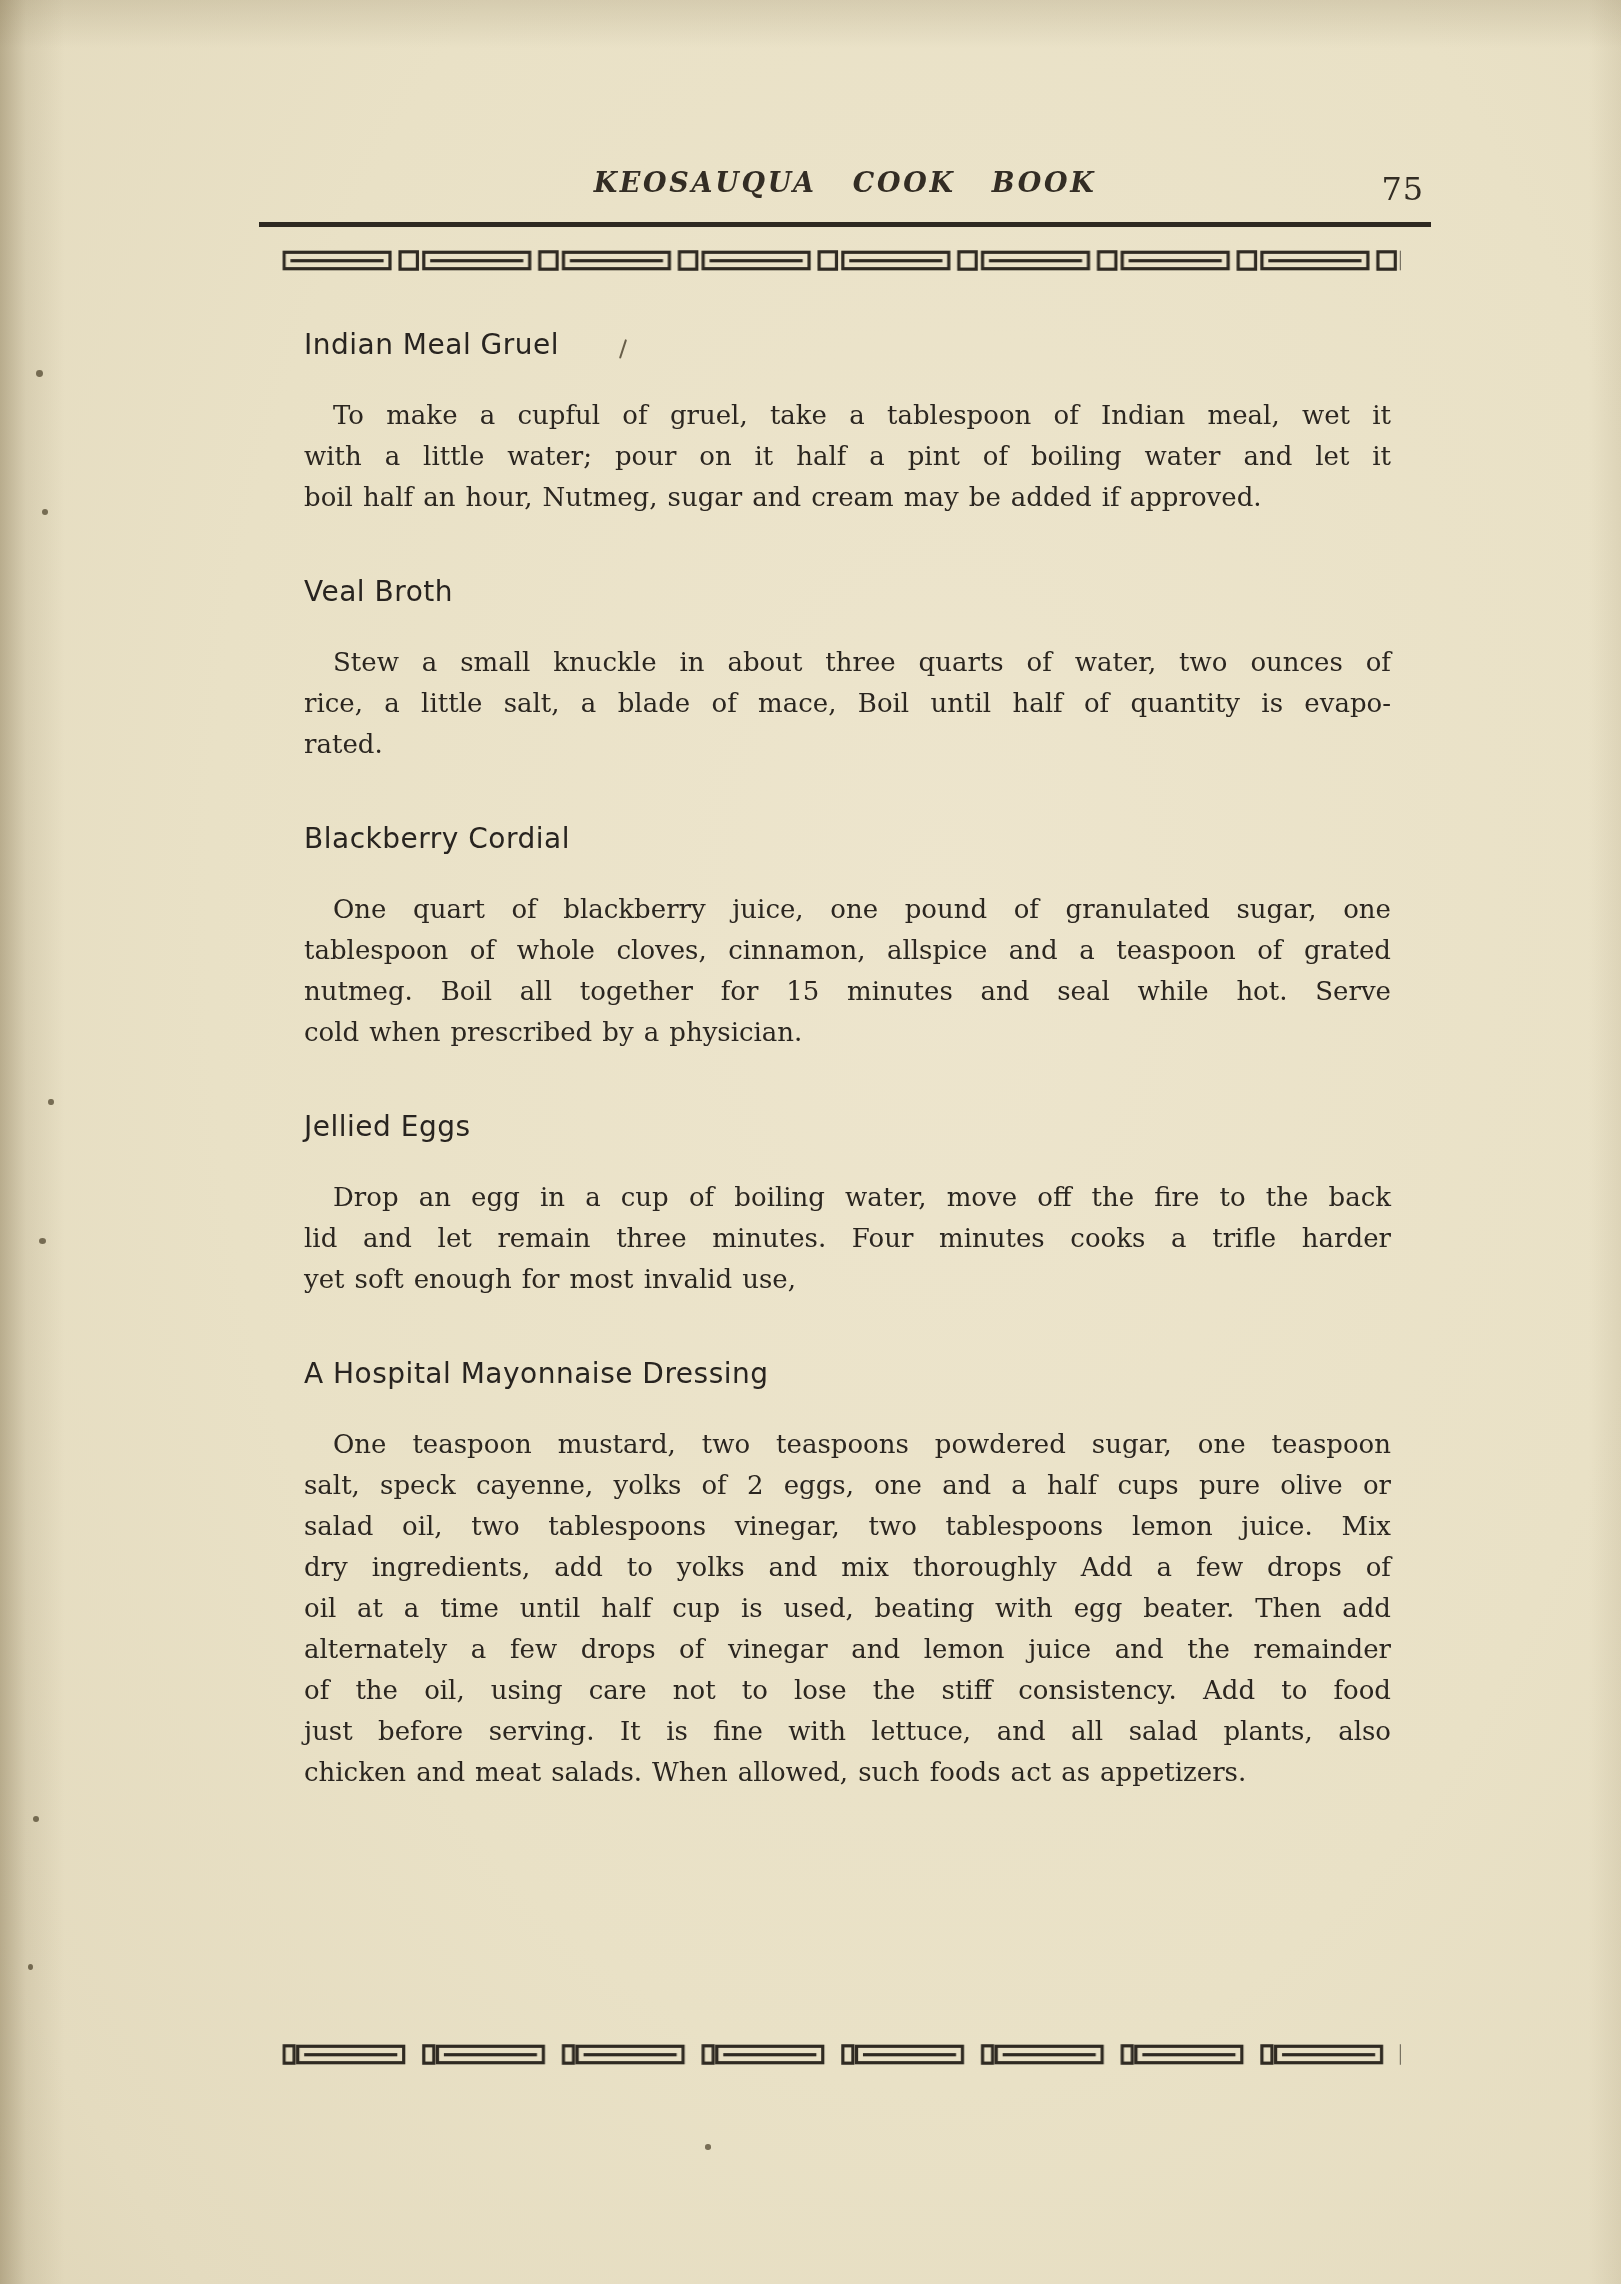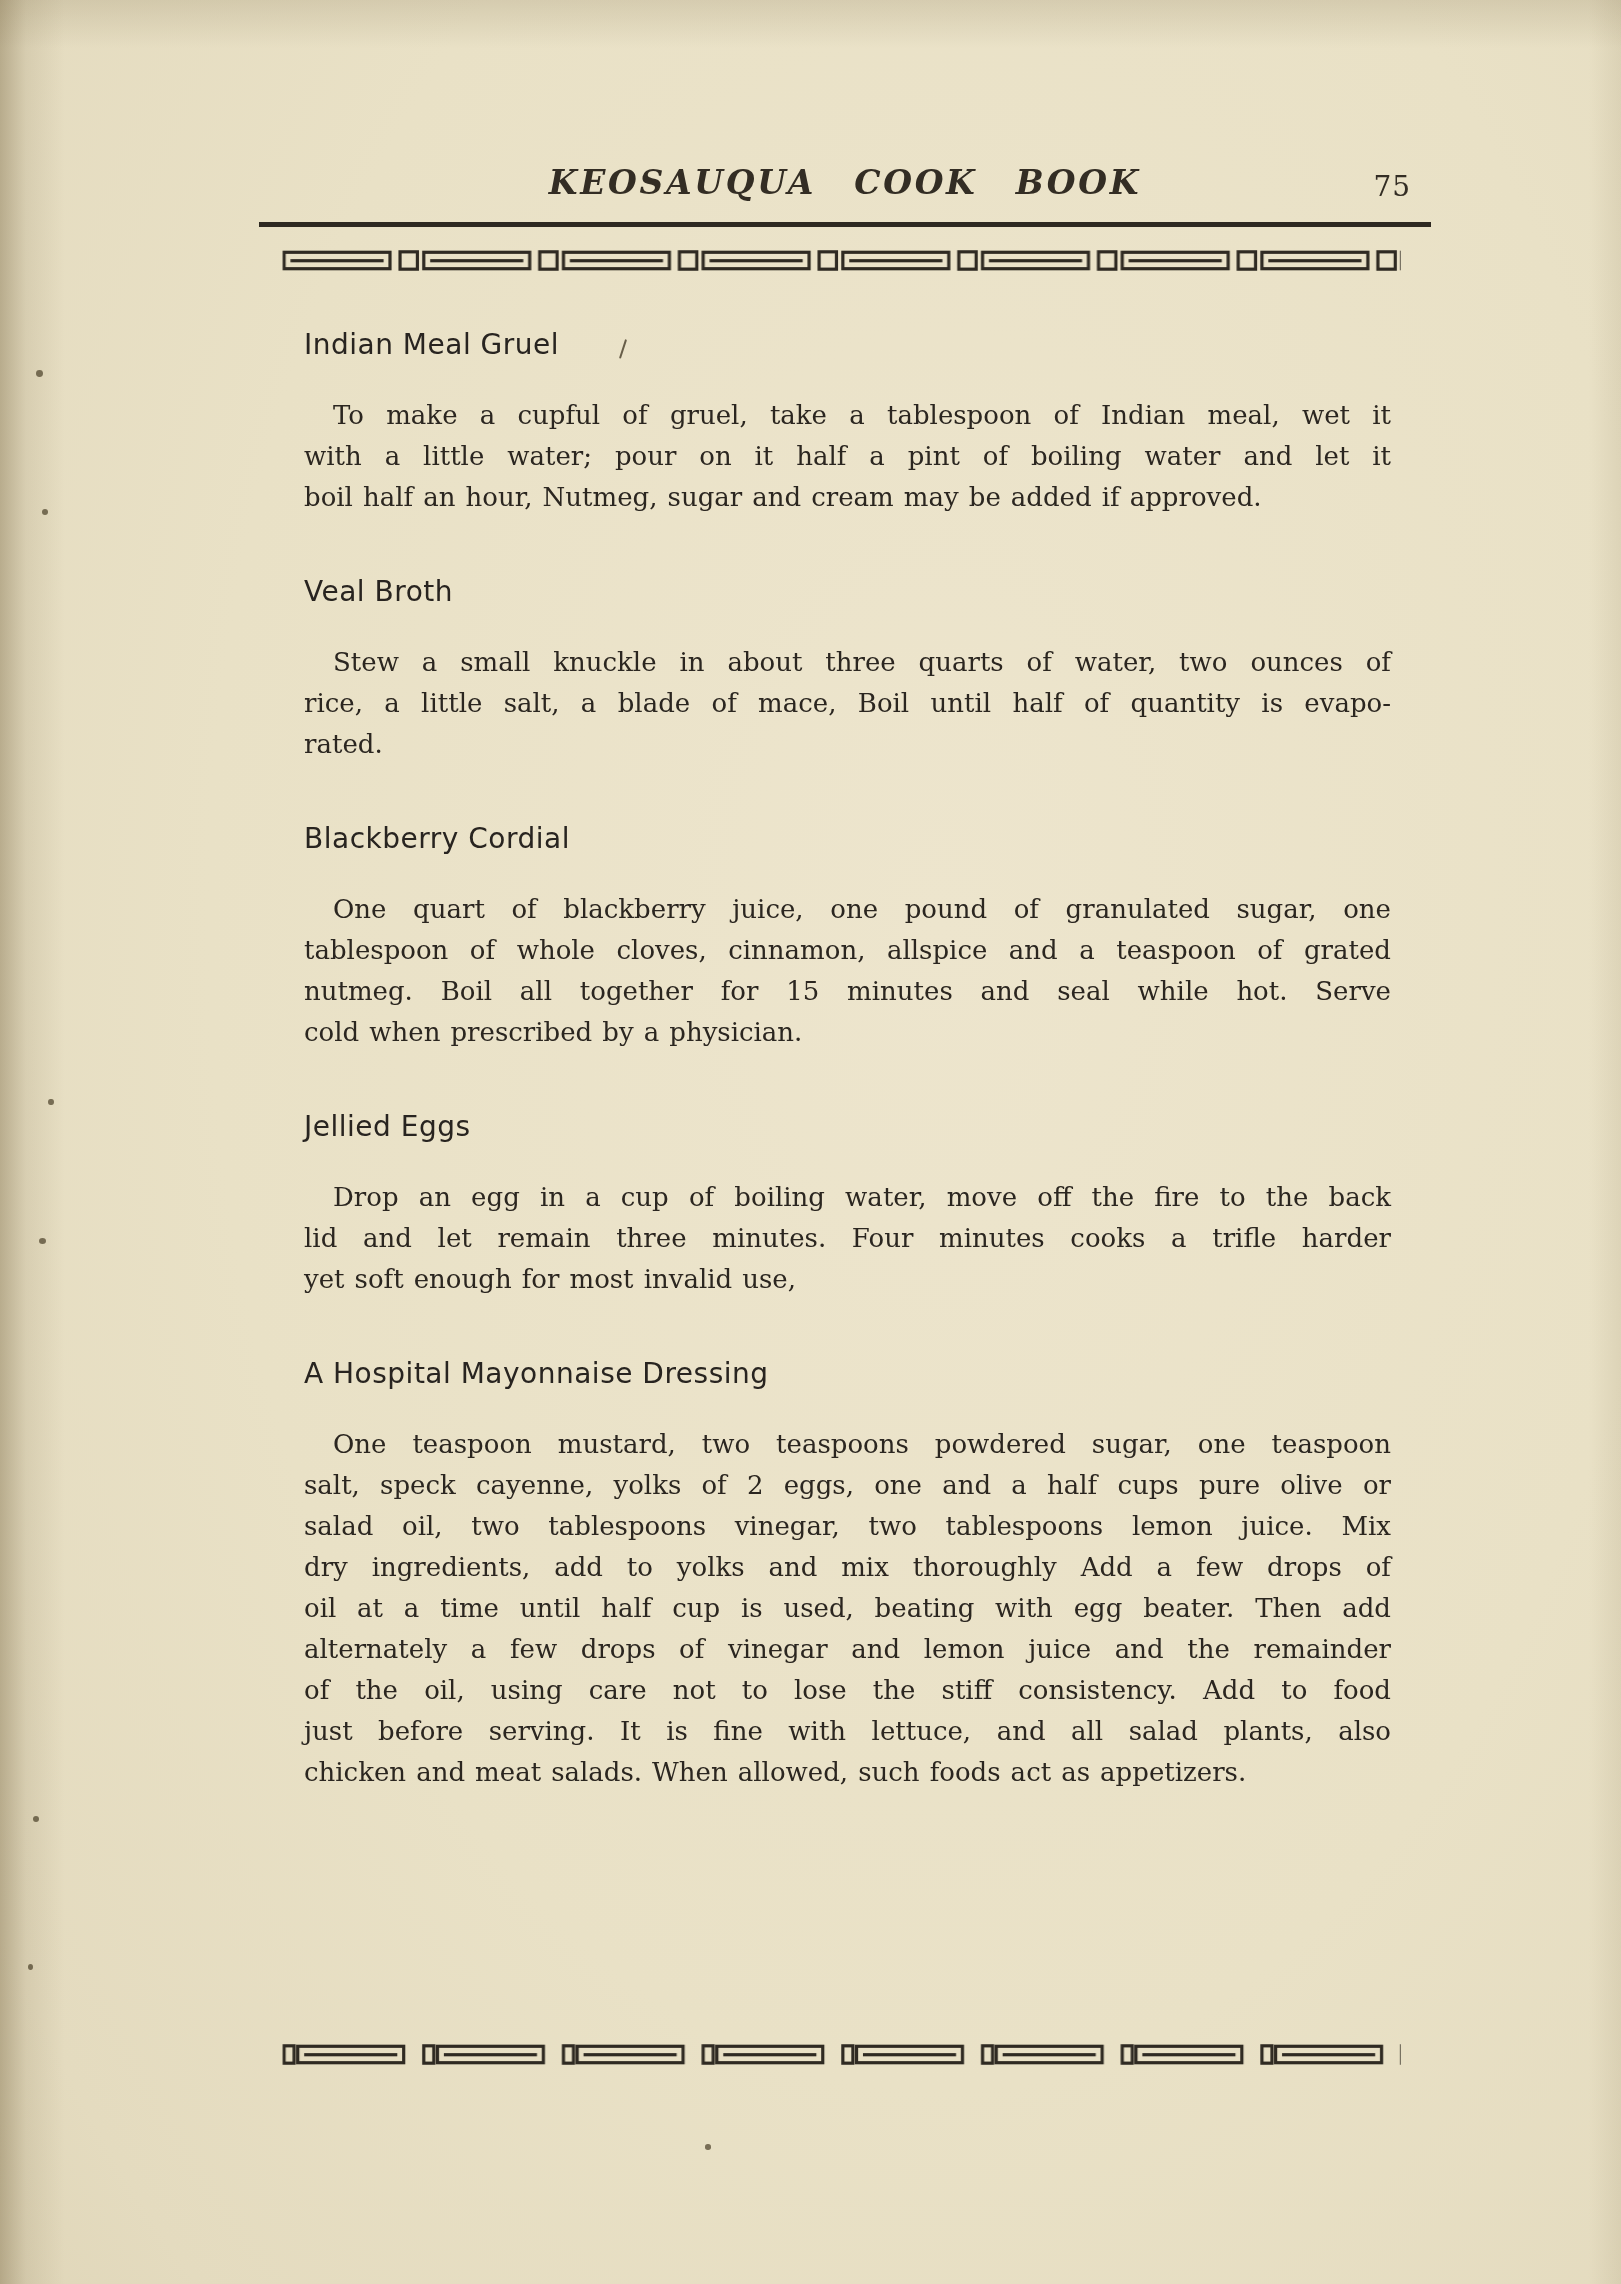--- a/index.html
+++ b/index.html
@@ -27,32 +27,32 @@
   .header-row {
     position: relative;
     margin: 164px 0 0 259px;
     width: 1172px;
     text-align: center;
   }
   .book-title {
     font-family: "DejaVu Serif", serif;
     font-style: italic;
     font-weight: bold;
-    font-size: 33px;
+    font-size: 27px;
     line-height: 37px;
     letter-spacing: 2.7px;
     word-spacing: 24px;
     color: #332d24;
   }
   .page-number {
     position: absolute;
-    right: 20px;
+    right: 7px;
     top: 6.4px;
     font-family: "DejaVu Serif", serif;
-    font-size: 28px;
+    font-size: 32px;
     letter-spacing: 0.9px;
     color: #332d24;
   }
   .header-rule {
     margin: 21px 0 0 259px;
     width: 1172px;
     height: 5px;
     background: #2e2921;
   }
   .ornament {

